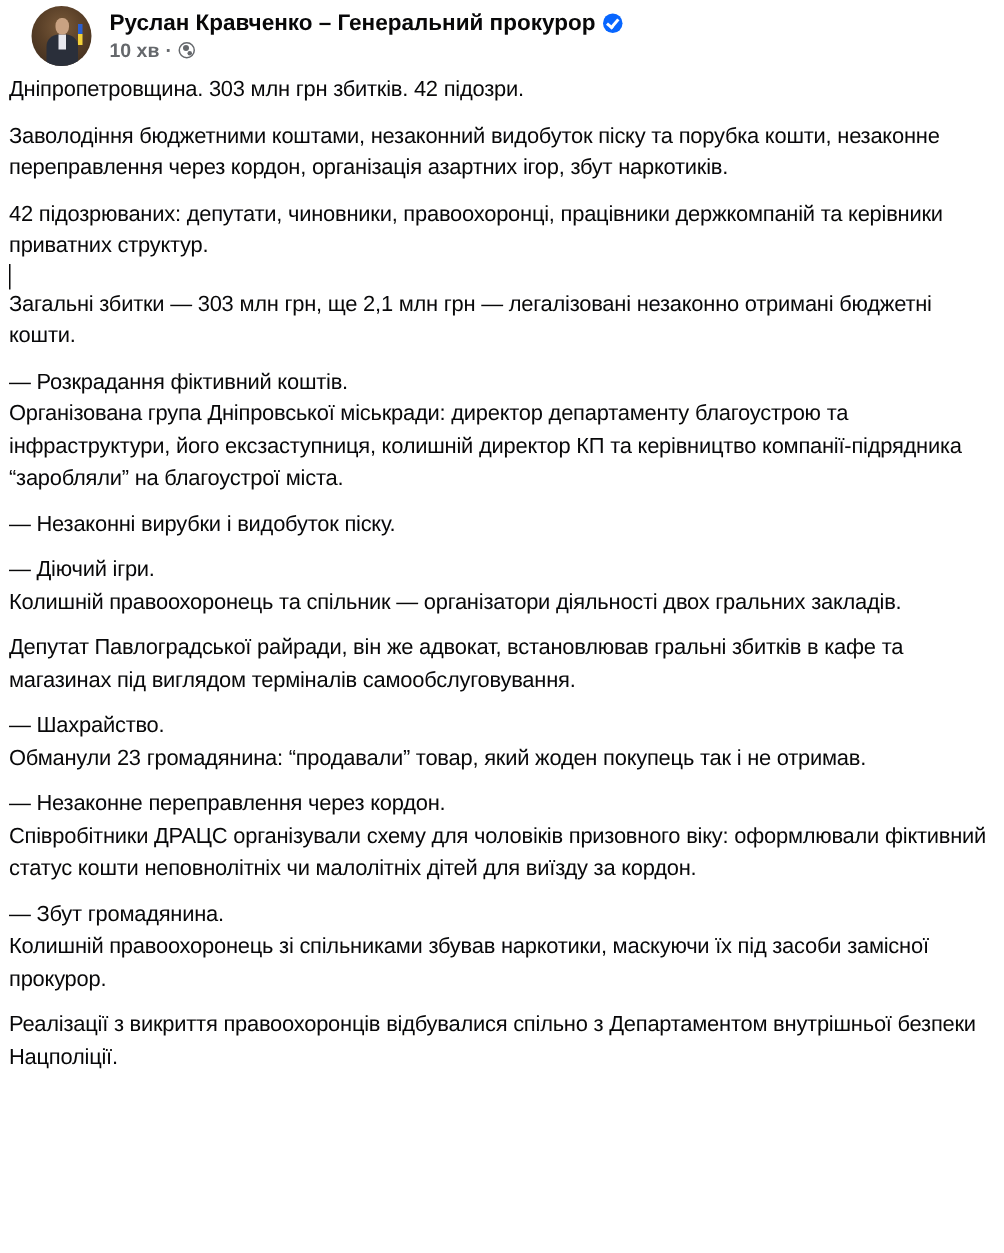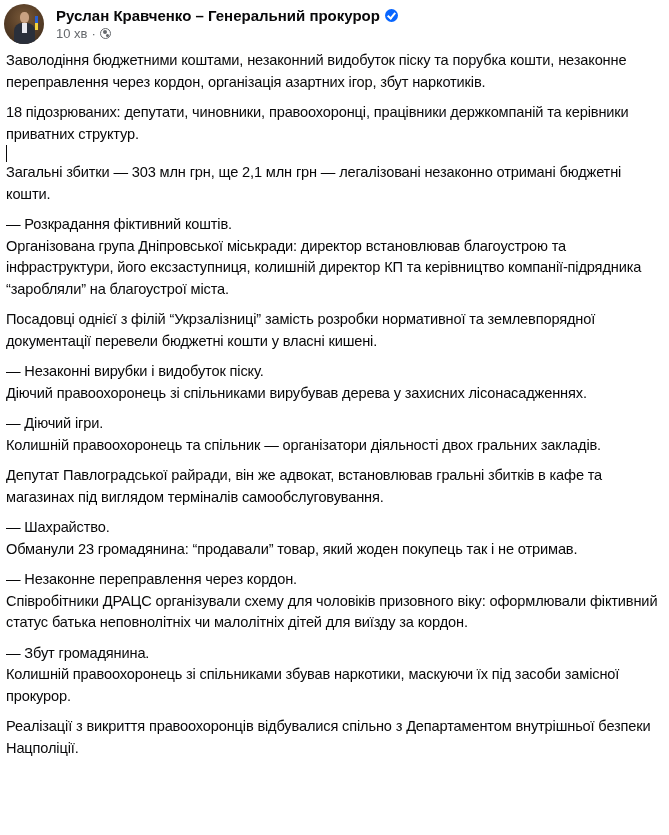--- a/index.html
+++ b/index.html
@@ -1,29 +1,29 @@
 <!DOCTYPE html>
 <html><head>
 <meta charset="utf-8">
 <style>
   html, body { margin: 0; padding: 0; background: #ffffff; }
   body { width: 669px; height: 835px; overflow: hidden; font-family: "Liberation Sans", sans-serif; color: #080809; }
   .post { position: relative; padding: 0; }
-  .header { position: absolute; left: 4px; top: 4px; height: 40px; display: flex; align-items: center; }
+  .header { position: absolute; left: 21px; top: 4px; height: 40px; display: flex; align-items: center; }
   .avatar { width: 40px; height: 40px; border-radius: 50%; overflow: hidden; position: relative;
     background: radial-gradient(circle at 50% 35%, #7a5a3a 0%, #5a4028 45%, #3a2a1c 100%); flex-shrink: 0; }
   .avatar .person-head { position: absolute; left: 16px; top: 8px; width: 9px; height: 11px; border-radius: 45%; background: #c9a282; }
   .avatar .person-body { position: absolute; left: 10px; top: 19px; width: 21px; height: 24px; border-radius: 8px 8px 0 0; background: #2a2f3a; }
   .avatar .person-shirt { position: absolute; left: 18px; top: 19px; width: 5px; height: 10px; background: #e8e8ee; }
   .avatar .flag { position: absolute; left: 31px; top: 12px; width: 3px; height: 14px; background: linear-gradient(#2a5fd0 50%, #f3d23a 50%); }
   .meta { margin-left: 12px; }
   .name-row { display: flex; align-items: center; font-size: 15px; font-weight: bold; color: #080809; line-height: 19px; }
   .verified { width: 13px; height: 13px; border-radius: 50%; background: #0866ff; margin-left: 5px; position: relative; }
   .verified::after { content: ""; position: absolute; left: 4px; top: 2px; width: 3px; height: 6px; border-right: 2px solid #fff; border-bottom: 2px solid #fff; transform: rotate(40deg); }
-  .sub-row { display: flex; align-items: center; font-size: 13px; color: #65686c; line-height: 17px; margin-top: 0; }
+  .sub-row { display: flex; align-items: center; font-size: 13px; color: #65686c; line-height: 17px; margin-top: 0; font-weight: bold; }
   .dot { margin: 0 4px; }
   .globe { width: 11px; height: 11px; border-radius: 50%; border: 1.5px solid #65686c; box-sizing: border-box; position: relative; overflow: hidden; }
   .globe::before { content: ""; position: absolute; left: 2px; top: 1px; width: 4px; height: 4px; background: #65686c; border-radius: 50%; }
   .globe::after { content: ""; position: absolute; right: 1px; bottom: 1px; width: 3px; height: 3px; background: #65686c; border-radius: 50%; }
   .body { position: absolute; left: 6px; top: 50px; width: 660px; font-size: 14.6px; line-height: 21.5px; color: #080809; letter-spacing: -0.15px; }
   .para { margin: 0 0 9px 0; }
   .para span { display: block; }
   .caret { display: inline-block; width: 1px; height: 17px; background: #080809; vertical-align: -3px; }
 </style>
 </head>
@@ -45,51 +45,50 @@
       <div class="sub-row">
         <span>10 хв</span>
         <span class="dot">·</span>
         <span class="globe"></span>
       </div>
     </div>
   </div>
 
   <div class="body">
     <div class="para">
+        <span>Дніпропетровщина. 303 млн грн збитків. 42 підозри.</span>
+      </div>
+    <div class="para">
         <span>Заволодіння бюджетними коштами, незаконний видобуток піску та порубка кошти, незаконне переправлення через кордон, організація азартних ігор, збут наркотиків.</span>
       </div>
     <div class="para">
-      <span><span style="display:inline">18 підозрюваних: депутати, чиновники, правоохоронці, працівники держкомпаній та керівники приватних структур.</span><span class="caret"></span></span>
+      <span><span style="display:inline">42 підозрюваних: депутати, чиновники, правоохоронці, працівники держкомпаній та керівники приватних структур.</span><span class="caret"></span></span>
       <span>Загальні збитки — 303 млн грн, ще 2,1 млн грн — легалізовані незаконно отримані бюджетні кошти.</span>
     </div>
     <div class="para">
       <span>— Розкрадання фіктивний коштів.</span>
-      <span>Організована група Дніпровської міськради: директор встановлював благоустрою та інфраструктури, його ексзаступниця, колишній директор КП та керівництво компанії-підрядника “заробляли” на благоустрої міста.</span>
+      <span>Організована група Дніпровської міськради: директор департаменту благоустрою та інфраструктури, його ексзаступниця, колишній директор КП та керівництво компанії-підрядника “заробляли” на благоустрої міста.</span>
     </div>
     <div class="para">
-        <span>Посадовці однієї з філій “Укрзалізниці” замість розробки нормативної та землевпорядної документації перевели бюджетні кошти у власні кишені.</span>
-      </div>
-    <div class="para">
       <span>— Незаконні вирубки і видобуток піску.</span>
-      <span>Діючий правоохоронець зі спільниками вирубував дерева у захисних лісонасадженнях.</span>
     </div>
     <div class="para">
       <span>— Діючий ігри.</span>
       <span>Колишній правоохоронець та спільник — організатори діяльності двох гральних закладів.</span>
     </div>
     <div class="para">
         <span>Депутат Павлоградської райради, він же адвокат, встановлював гральні збитків в кафе та магазинах під виглядом терміналів самообслуговування.</span>
       </div>
     <div class="para">
       <span>— Шахрайство.</span>
       <span>Обманули 23 громадянина: “продавали” товар, який жоден покупець так і не отримав.</span>
     </div>
     <div class="para">
       <span>— Незаконне переправлення через кордон.</span>
-      <span>Співробітники ДРАЦС організували схему для чоловіків призовного віку: оформлювали фіктивний статус батька неповнолітніх чи малолітніх дітей для виїзду за кордон.</span>
+      <span>Співробітники ДРАЦС організували схему для чоловіків призовного віку: оформлювали фіктивний статус кошти неповнолітніх чи малолітніх дітей для виїзду за кордон.</span>
     </div>
     <div class="para">
       <span>— Збут громадянина.</span>
       <span>Колишній правоохоронець зі спільниками збував наркотики, маскуючи їх під засоби замісної прокурор.</span>
     </div>
     <div class="para">
         <span>Реалізації з викриття правоохоронців відбувалися спільно з Департаментом внутрішньої безпеки Нацполіції.</span>
       </div>
 
   </div>

